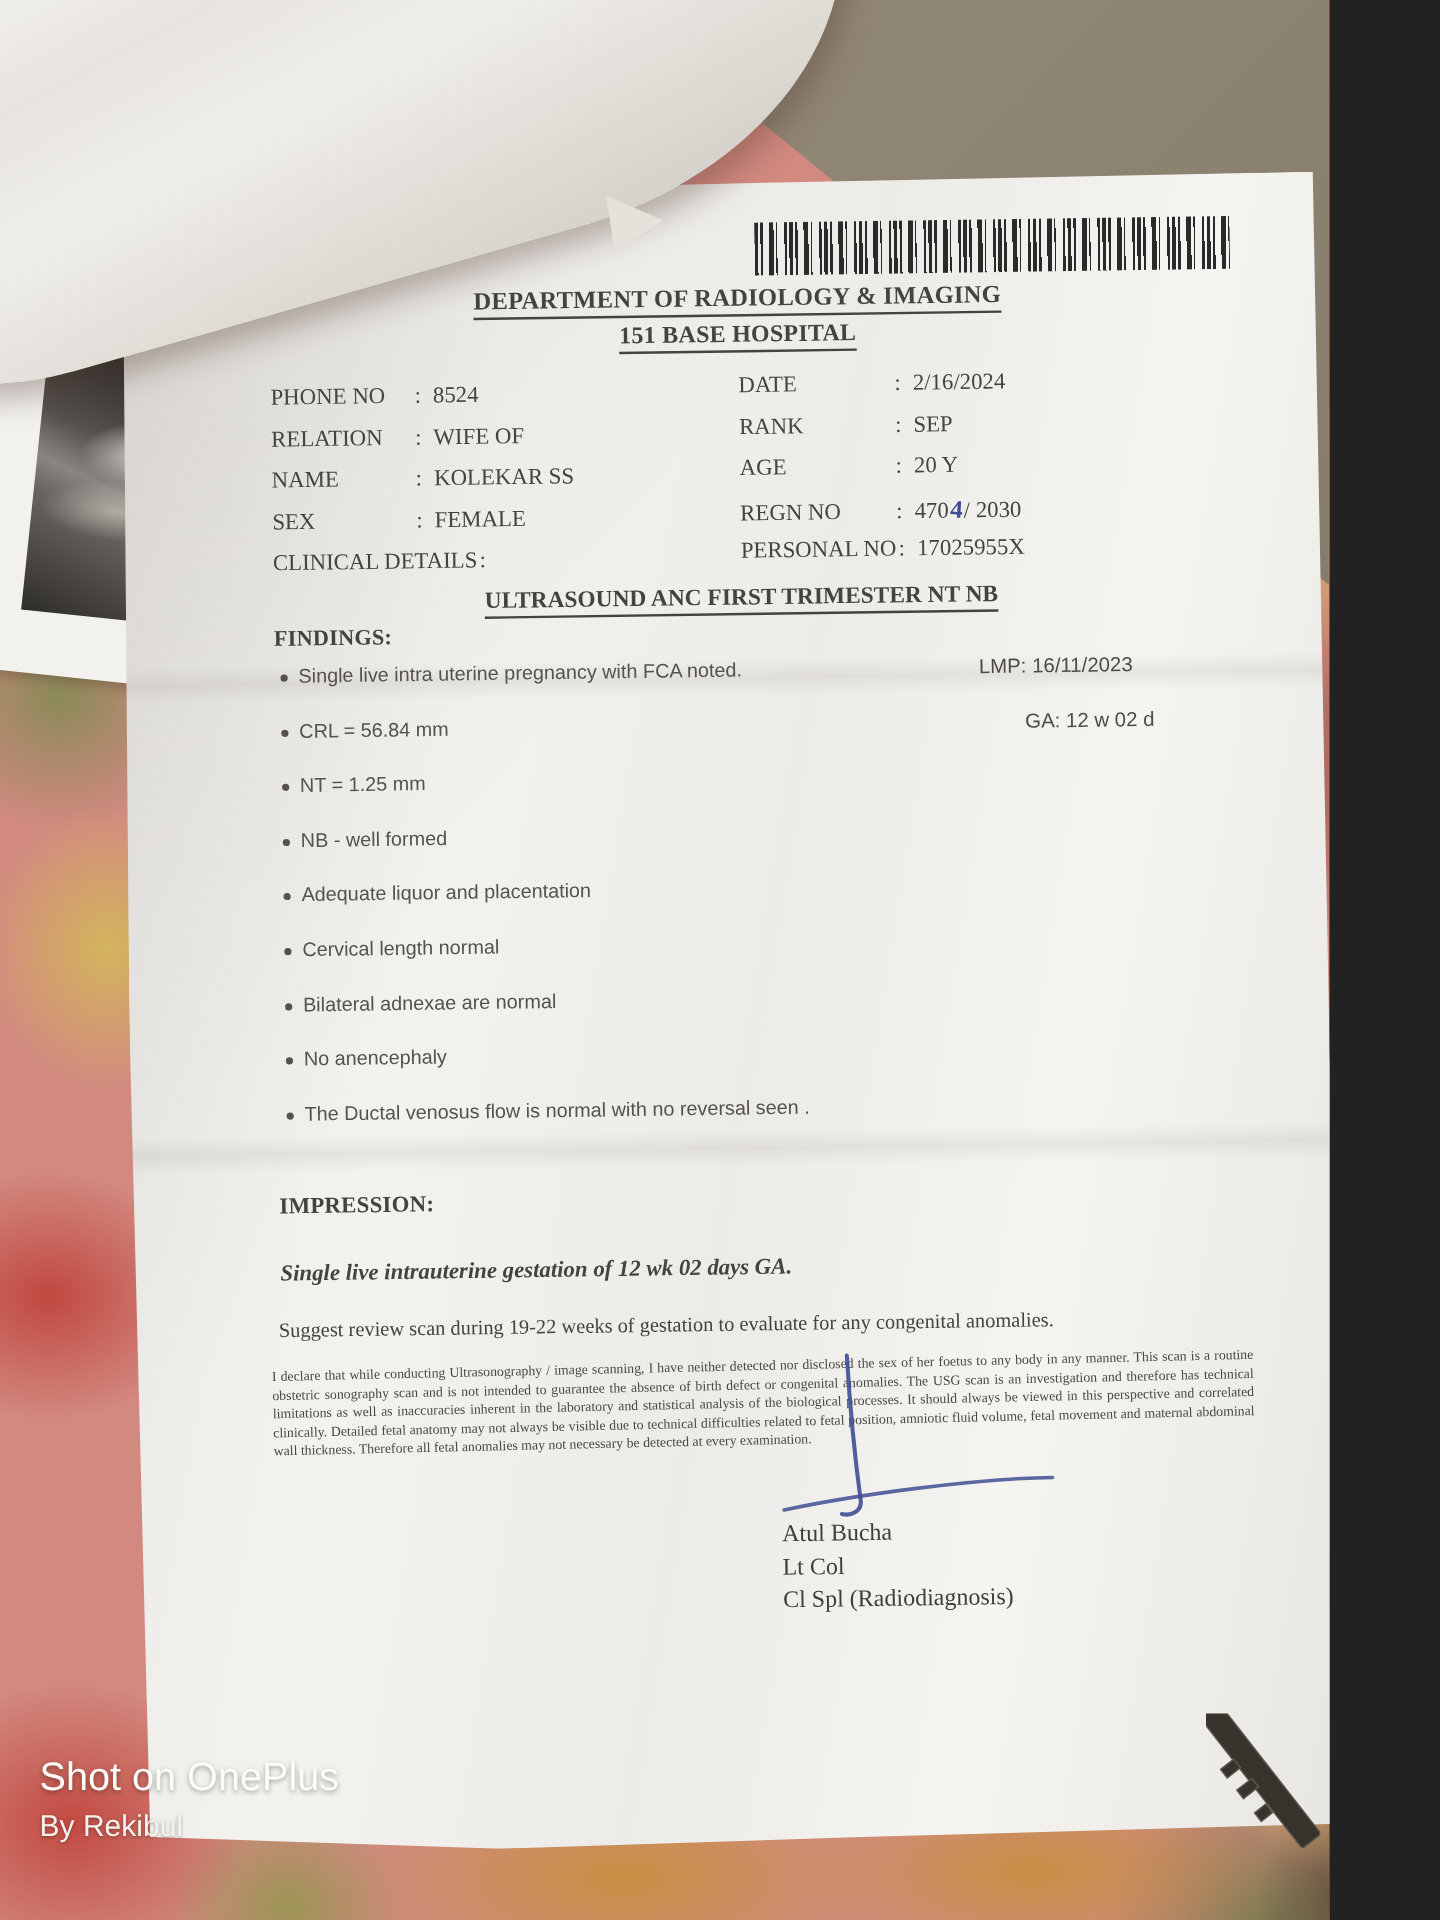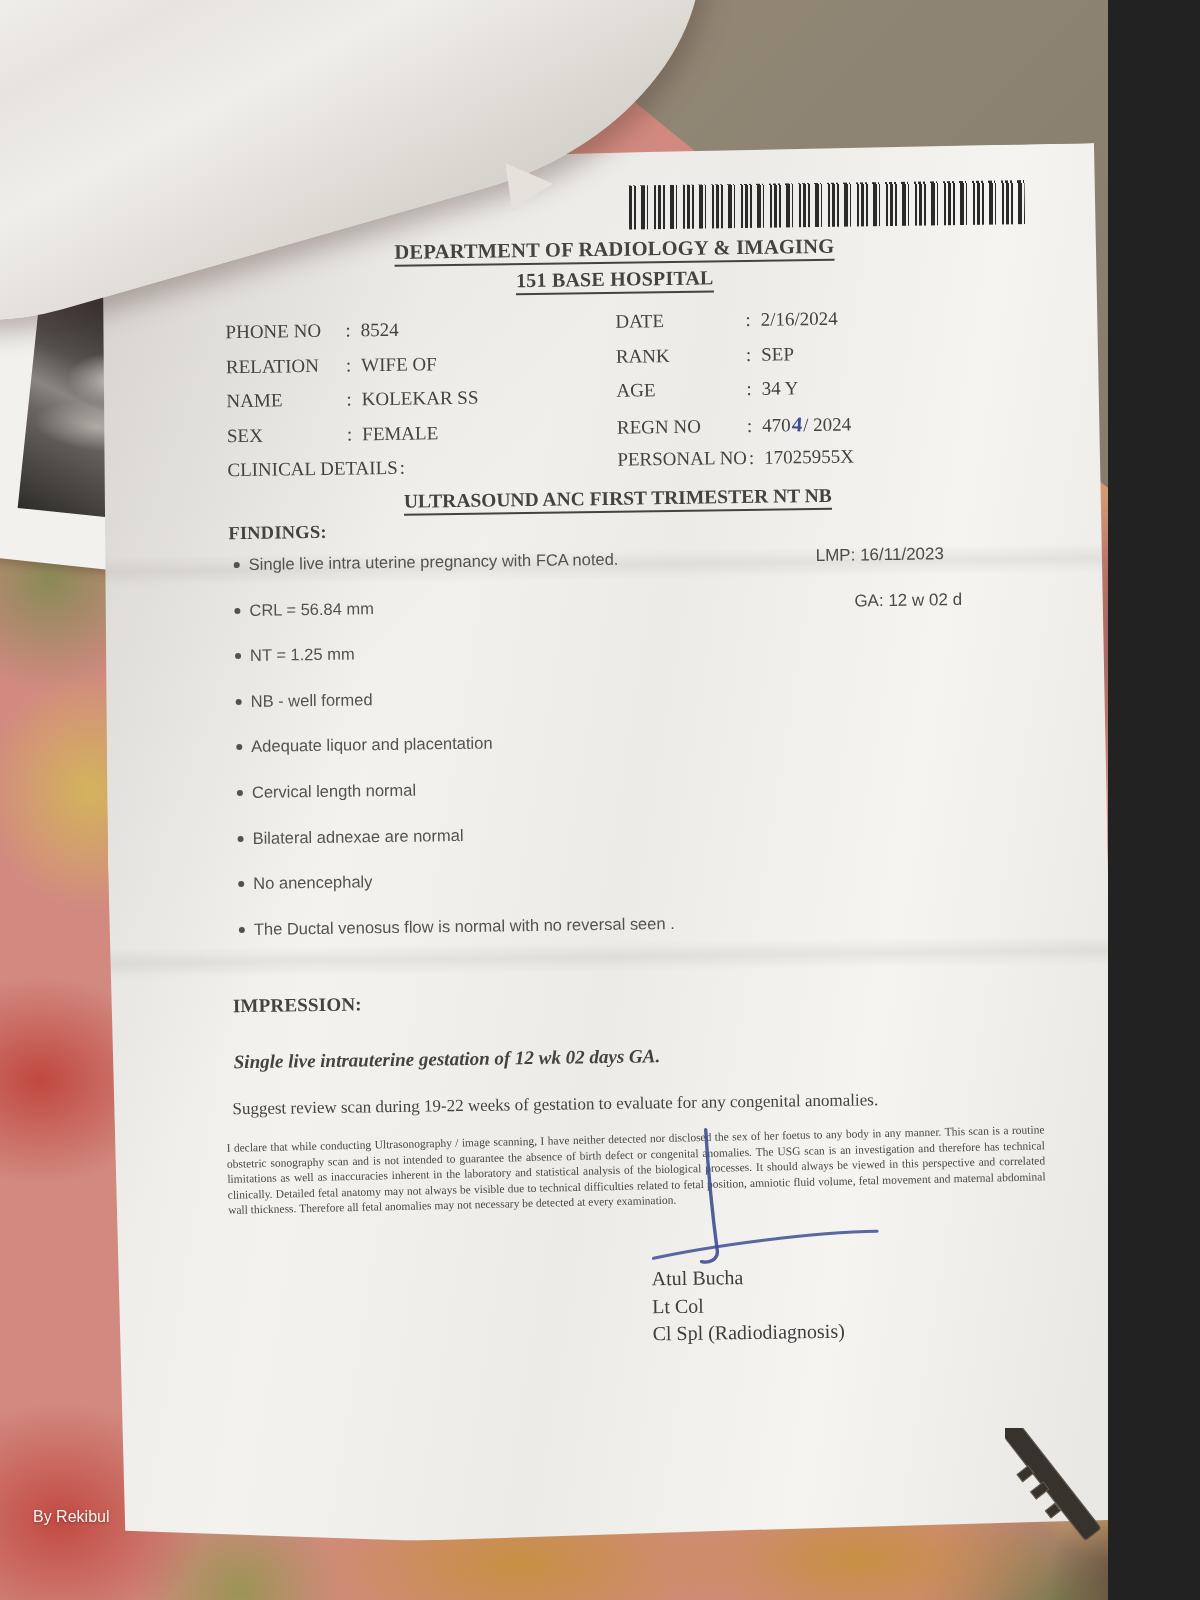--- a/index.html
+++ b/index.html
@@ -114,21 +114,21 @@
     background:#e5e2dc;clip-path:polygon(0 0,100% 45%,15% 100%);
     box-shadow:1px 2px 4px rgba(80,55,45,.25);}
 
   
   .keys{position:absolute;left:1005px;top:1428px;width:195px;height:172px;}
 
   
   .wm1{position:absolute;left:33px;top:1462px;font-family:"Liberation Sans",sans-serif;
     font-size:33px;color:#fdfbf8;text-shadow:0 1px 4px rgba(0,0,0,.35);}
   .wm2{position:absolute;left:33px;top:1508px;font-family:"Liberation Sans",sans-serif;
-    font-size:16px;color:#f5f2ee;text-shadow:0 1px 3px rgba(0,0,0,.35);}
+    font-size:25px;color:#f5f2ee;text-shadow:0 1px 3px rgba(0,0,0,.35);}
 </style>
 </head>
 <body>
 
 <div class="scene">
 
   <div class="blanket"></div>
   <div class="floor"></div>
 
   <div class="photo-paper">
@@ -166,24 +166,24 @@
     </div>
 
     <div class="pcol pcol-right">
       <div class="prow">
         <span class="plabel">DATE</span><span class="pcolon">:</span><span class="pvalue">2/16/2024</span>
       </div>
       <div class="prow">
         <span class="plabel">RANK</span><span class="pcolon">:</span><span class="pvalue">SEP</span>
       </div>
       <div class="prow">
-        <span class="plabel">AGE</span><span class="pcolon">:</span><span class="pvalue">34 Y</span>
-      </div>
-      <div class="prow">
-        <span class="plabel">REGN NO</span><span class="pcolon">:</span><span class="pvalue">470</span><span class="hand">4</span><span class="pvalue">/ 2024</span>
+        <span class="plabel">AGE</span><span class="pcolon">:</span><span class="pvalue">20 Y</span>
+      </div>
+      <div class="prow">
+        <span class="plabel">REGN NO</span><span class="pcolon">:</span><span class="pvalue">470</span><span class="hand">4</span><span class="pvalue">/ 2030</span>
       </div>
       <div class="prow">
         <span class="plabel">PERSONAL NO</span><span class="pcolon">:</span><span class="pvalue">17025955X</span>
       </div>
     </div>
 
     <div class="exam-title">
       <span>ULTRASOUND ANC FIRST TRIMESTER NT NB</span></div>
 
     <div class="sec-h findings-h">FINDINGS:</div>
@@ -260,15 +260,16 @@
       <rect x="45" y="40" width="16" height="9"></rect>
       <rect x="45" y="64" width="12" height="9"></rect>
     </g>
     <g transform="rotate(-42 150 150)" fill="#2e2a24" stroke="#4e483f" stroke-width="1.2">
       <rect x="140" y="96" width="17" height="110" rx="3"></rect>
       <rect x="129" y="120" width="12" height="8"></rect>
       <rect x="129" y="142" width="13" height="8"></rect>
     </g>
   </svg>
 
+  <div class="wm1">Shot on OnePlus</div>
   <div class="wm2">By Rekibul</div>
 
 </div>
 
 </body></html>

